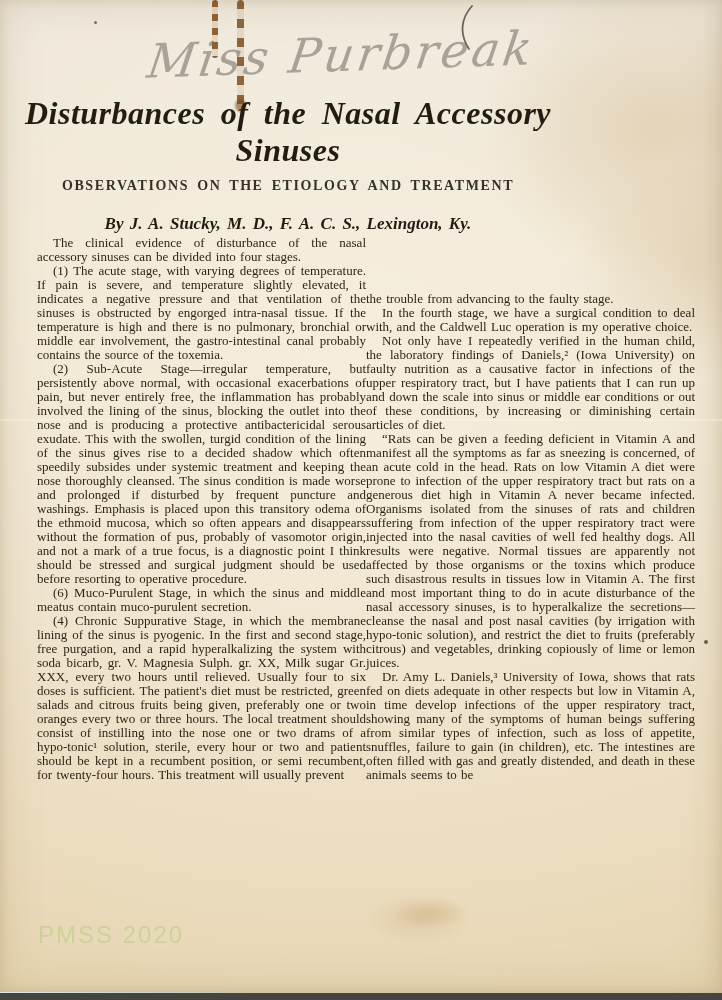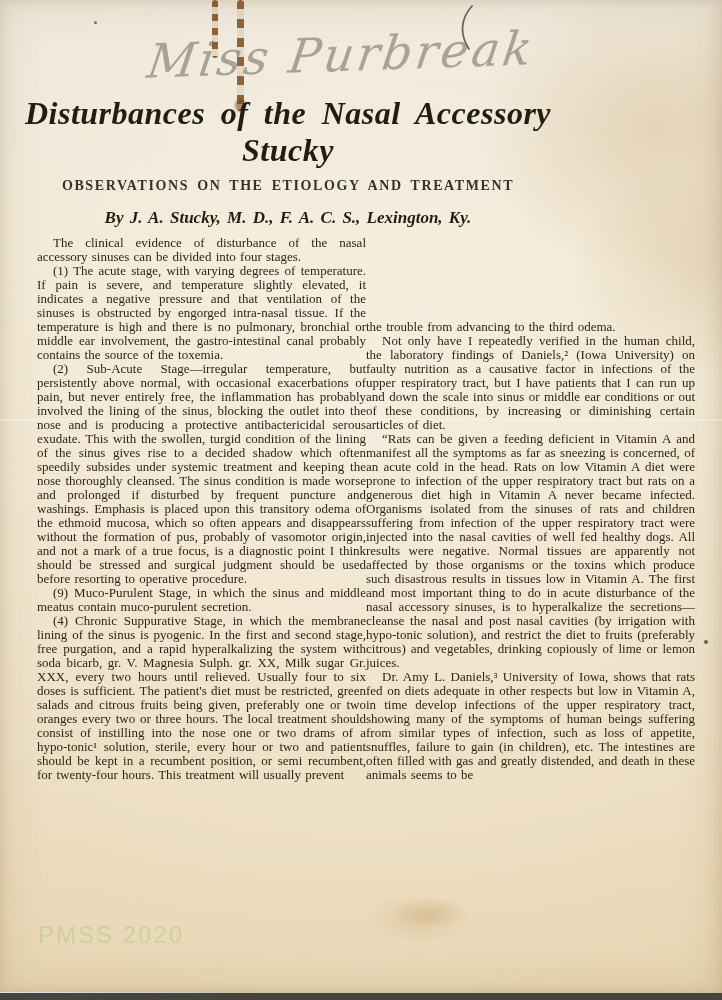--- a/index.html
+++ b/index.html
@@ -38,21 +38,21 @@
     position:absolute;left:148px;top:26px;width:440px;
     font-family:"DejaVu Serif",serif;font-style:italic;font-weight:400;
     font-size:47px;color:rgba(108,103,94,.55);
     transform:rotate(-2deg) skewX(-10deg);letter-spacing:3px;white-space:nowrap;
   }
   
   .header{position:absolute;left:0;top:95px;width:576px;text-align:center;color:#241c12;}
   .title{font-size:32px;line-height:37px;font-weight:bold;font-style:italic;
     letter-spacing:.5px;word-spacing:7px;margin:0;}
   .subtitle{margin-top:9px;font-size:14px;font-weight:bold;letter-spacing:1.6px;word-spacing:3px;color:#3a3126;}
-  .byline{margin-top:14px;font-size:17px;font-weight:bold;font-style:italic;word-spacing:2px;color:#241c12;}
+  .byline{margin-top:20px;font-size:17px;font-weight:bold;font-style:italic;word-spacing:2px;color:#241c12;}
   
   .columns{position:absolute;left:37px;top:236px;width:658px;display:flex;
     color:#2e2518;font-size:13px;line-height:14px;align-items:flex-end;}
   .col{flex:1;min-width:0;}
   .para{margin:0;text-align:justify;text-indent:16px;word-spacing:1px;}
   .para.no-indent{text-indent:0;}
   
   .watermark{position:absolute;left:38px;top:921px;
     font-family:"Liberation Sans",sans-serif;font-weight:400;
     font-size:24px;letter-spacing:2px;color:rgba(198,207,145,.8);}
@@ -73,35 +73,36 @@
     </svg>
   </div>
   <div class="speck-1"></div>
   <div class="speck-2"></div>
   <div class="stain-bottom"></div>
   <div class="crease"></div>
 
   <div class="handwriting">Miss Purbreak</div>
 
   <div class="header">
-    <h1 class="title"><span>Disturbances of the Nasal Accessory</span><br><span>Stucky</span></h1>
+    <h1 class="title"><span>Disturbances of the Nasal Accessory</span><br><span>Sinuses</span></h1>
     <div class="subtitle">OBSERVATIONS ON THE ETIOLOGY AND TREATMENT</div>
     <div class="byline">By J. A. Stucky, M. D., F. A. C. S., Lexington, Ky.</div>
   </div>
 
   <div class="columns">
     <div class="col">
       <p class="para">The clinical evidence of disturbance of the nasal accessory sinuses can be divided into four stages.</p>
       <p class="para">(1) The acute stage, with varying degrees of temperature. If pain is severe, and temperature slightly elevated, it indicates a negative pressure and that ventilation of the sinuses is obstructed by engorged intra-nasal tissue. If the temperature is high and there is no pulmonary, bronchial or middle ear involvement, the gastro-intestinal canal probably contains the source of the toxemia.</p>
       <p class="para">(2) Sub-Acute Stage—irregular temperature, but persistently above normal, with occasional exacerbations of pain, but never entirely free, the inflammation has probably involved the lining of the sinus, blocking the outlet into the nose and is producing a protective antibactericidal serous exudate. This with the swollen, turgid condition of the lining of the sinus gives rise to a decided shadow which often speedily subsides under systemic treatment and keeping the nose thoroughly cleansed. The sinus condition is made worse and prolonged if disturbed by frequent puncture and washings. Emphasis is placed upon this transitory odema of the ethmoid mucosa, which so often appears and disappears without the formation of pus, probably of vasomotor origin, and not a mark of a true focus, is a diagnostic point I think should be stressed and surgical judgment should be used before resorting to operative procedure.</p>
-      <p class="para">(9) Muco-Purulent Stage, in which the sinus and middle meatus contain muco-purulent secretion.</p>
+      <p class="para">(6) Muco-Purulent Stage, in which the sinus and middle meatus contain muco-purulent secretion.</p>
       <p class="para">(4) Chronic Suppurative Stage, in which the membrane lining of the sinus is pyogenic. In the first and second stage, free purgation, and a rapid hyperalkalizing the system with soda bicarb, gr. V. Magnesia Sulph. gr. XX, Milk sugar Gr. XXX, every two hours until relieved. Usually four to six doses is sufficient. The patient's diet must be restricted, green salads and citrous fruits being given, preferably one or two oranges every two or three hours. The local treatment should consist of instilling into the nose one or two drams of a hypo-tonic¹ solution, sterile, every hour or two and patient should be kept in a recumbent position, or semi recumbent, for twenty-four hours. This treatment will usually prevent</p>
     </div>
     <div class="col">
-      <p class="para no-indent">the trouble from advancing to the third odema.</p>
+      <p class="para no-indent">the trouble from advancing to the faulty stage.</p>
+      <p class="para">In the fourth stage, we have a surgical condition to deal with, and the Caldwell Luc operation is my operative choice.</p>
       <p class="para">Not only have I repeatedly verified in the human child, the laboratory findings of Daniels,² (Iowa University) on faulty nutrition as a causative factor in infections of the upper respiratory tract, but I have patients that I can run up and down the scale into sinus or middle ear conditions or out of these conditions, by increasing or diminishing certain articles of diet.</p>
       <p class="para">“Rats can be given a feeding deficient in Vitamin A and manifest all the symptoms as far as sneezing is concerned, of an acute cold in the head. Rats on low Vitamin A diet were prone to infection of the upper respiratory tract but rats on a generous diet high in Vitamin A never became infected. Organisms isolated from the sinuses of rats and children suffering from infection of the upper respiratory tract were injected into the nasal cavities of well fed healthy dogs. All results were negative. Normal tissues are apparently not affected by those organisms or the toxins which produce such disastrous results in tissues low in Vitamin A. The first and most important thing to do in acute disturbance of the nasal accessory sinuses, is to hyperalkalize the secretions—cleanse the nasal and post nasal cavities (by irrigation with hypo-tonic solution), and restrict the diet to fruits (preferably citrous) and vegetables, drinking copiously of lime or lemon juices.</p>
       <p class="para">Dr. Amy L. Daniels,³ University of Iowa, shows that rats fed on diets adequate in other respects but low in Vitamin A, in time develop infections of the upper respiratory tract, showing many of the symptoms of human beings suffering from similar types of infection, such as loss of appetite, snuffles, failure to gain (in children), etc. The intestines are often filled with gas and greatly distended, and death in these animals seems to be</p>
     </div>
   </div>
 
   <div class="watermark">PMSS 2020</div>
 </div>
 
 <div class="bottom-light"></div>

